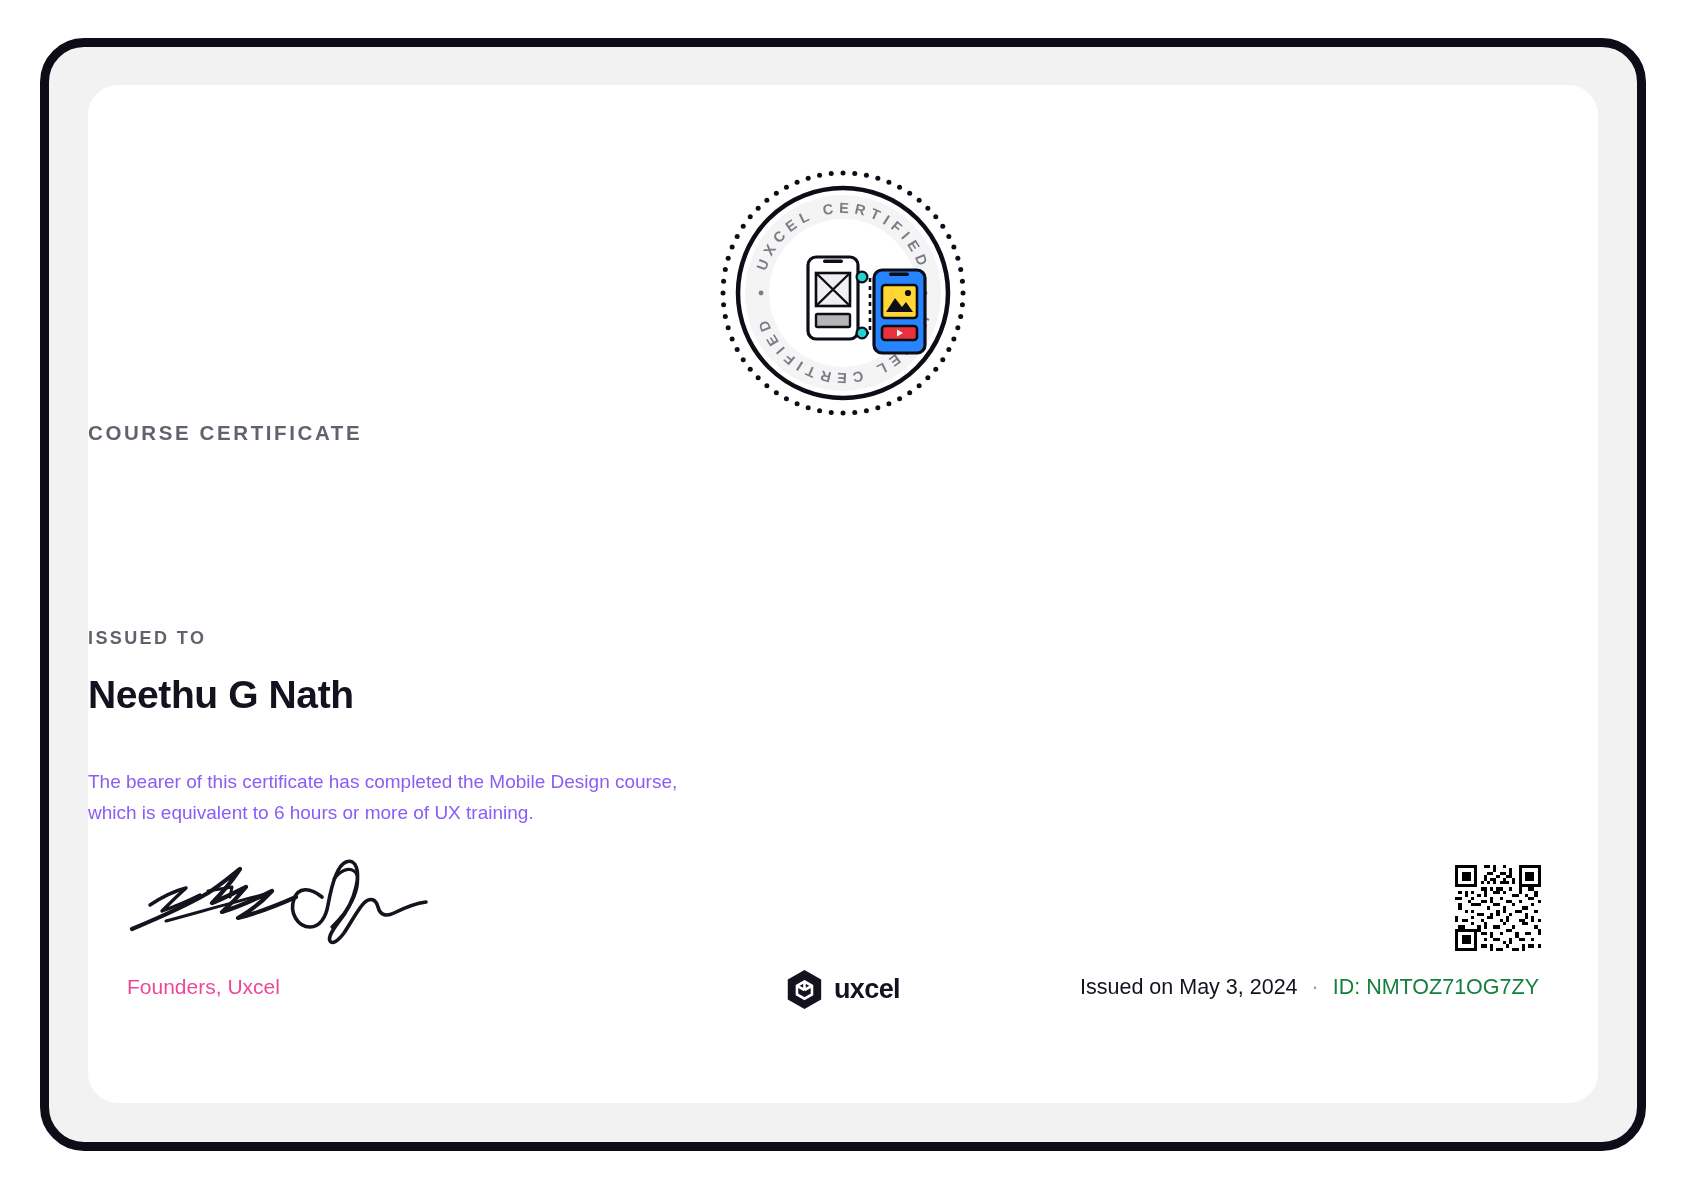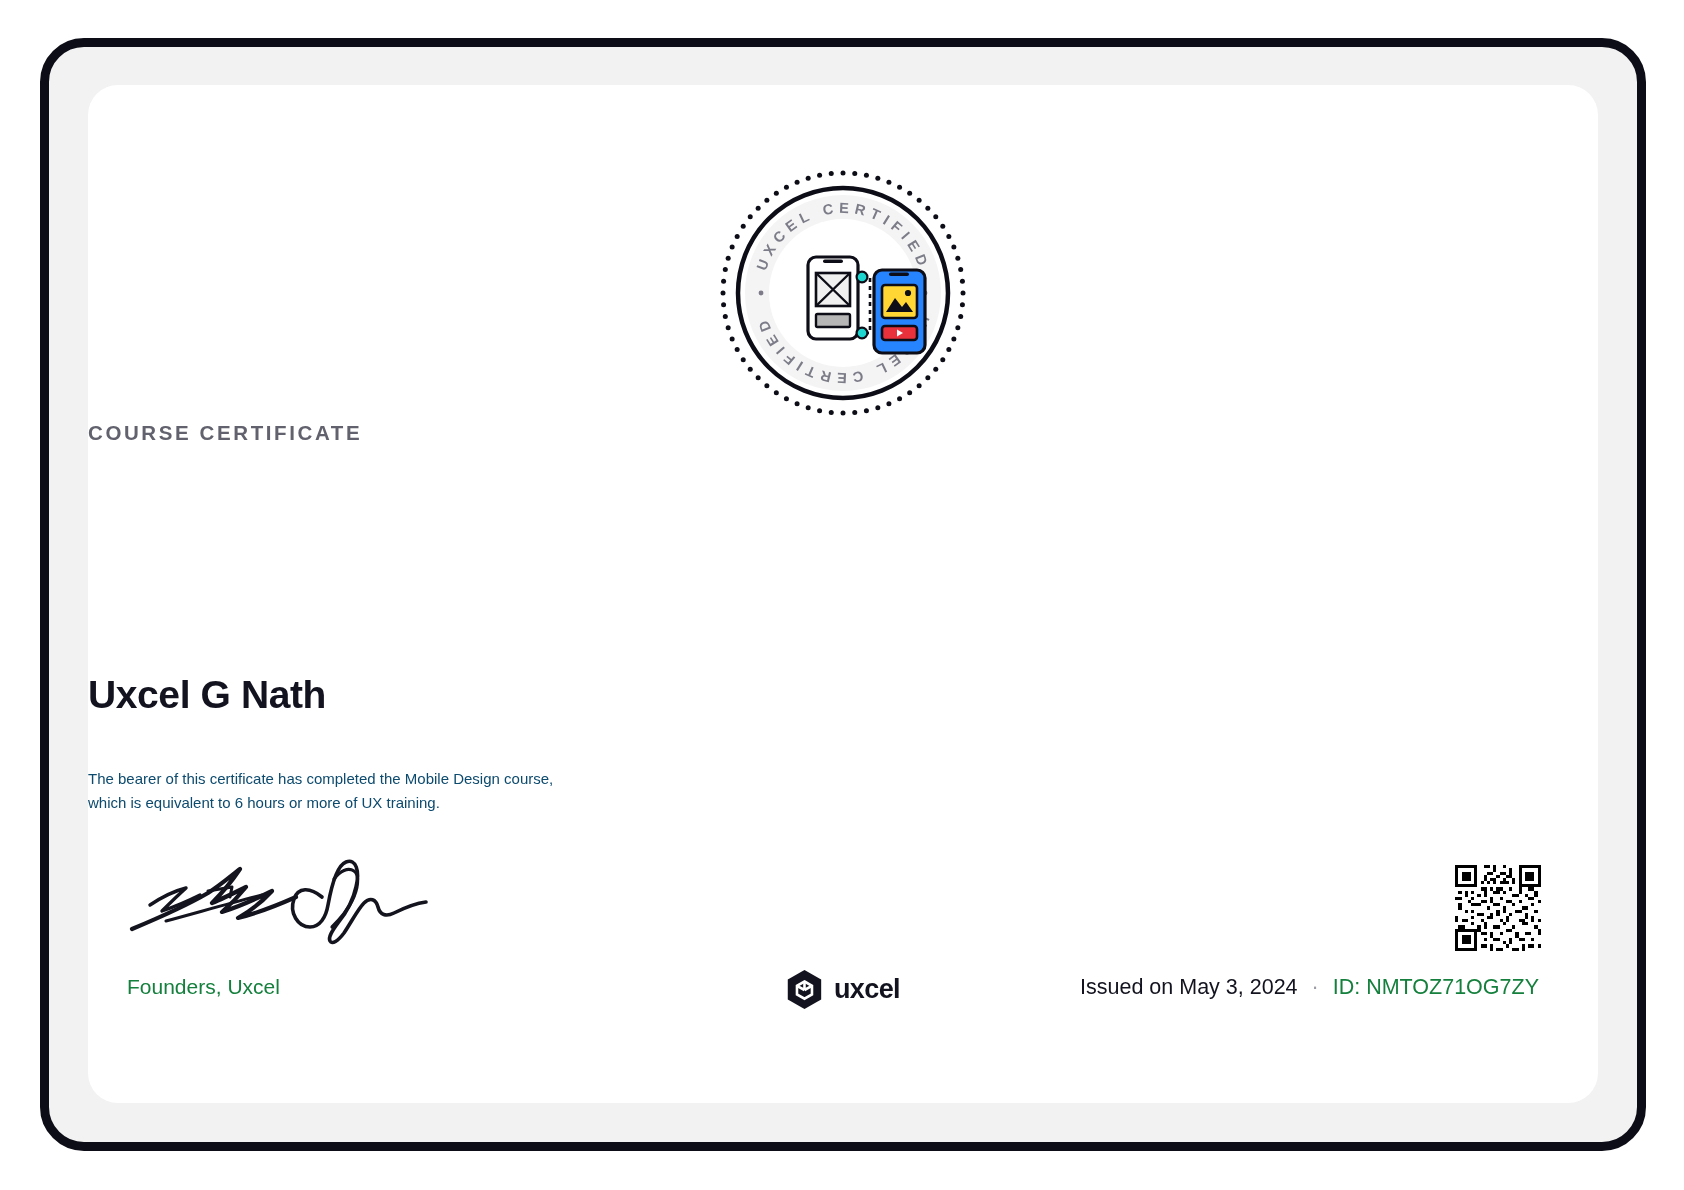--- a/index.html
+++ b/index.html
@@ -68,40 +68,40 @@
   }
   #recipient-name {
     top: 588px;
     font-size: 39px;
     font-weight: bold;
     letter-spacing: -0.4px;
     color: #13131f;
   }
   #description {
     top: 682px;
-    font-size: 15px;
+    font-size: 19px;
     line-height: 1.62;
-    color: #0c4a6e;
+    color: #8b5cf6;
   }
 
   
   #signatures {
     position: absolute;
     left: 38px;
     top: 772px;
     width: 320px;
     height: 96px;
   }
   #signatures svg { display: block; }
   #founders-label {
     position: absolute;
     left: 39px;
     top: 890px;
     font-size: 21px;
-    color: #15803d;
+    color: #ec4899;
   }
   #brand-logo {
     position: absolute;
     left: 50%;
     top: 884px;
     transform: translateX(-50%);
     display: flex;
     align-items: center;
     gap: 11px;
   }
@@ -253,22 +253,23 @@
           <circle cx="193" cy="128" r="3.1" fill="#0d0d17"></circle>
           <rect x="167" y="161" width="35" height="14" rx="3" fill="#e8313a" stroke="#0d0d17" stroke-width="2.6"></rect>
           <path d="M182,164.5 L188,168 L182,171.5 Z" fill="#ffffff"></path>
         </g>
       </svg>
     </div>
 
     <div class="center" id="eyebrow-course">COURSE CERTIFICATE</div>
 
 
-
-    <div class="center" id="recipient-name">Uxcel G Nath</div>
+    <div class="center" id="eyebrow-issued">ISSUED TO</div>
+
+    <div class="center" id="recipient-name">Neethu G Nath</div>
 
     <div class="center" id="description">
       <div>The bearer of this certificate has completed the Mobile Design course,</div>
       <div>which is equivalent to 6 hours or more of UX training.</div>
     </div>
 
     <div id="signatures">
       <svg width="320" height="96" viewBox="0 0 320 96" xmlns="http://www.w3.org/2000/svg">
         <g fill="none" stroke="#14141f" stroke-linecap="round" stroke-linejoin="round">
           <path d="M6,72 C30,62 58,50 82,36 C96,27 106,18 114,12 C106,24 96,36 86,46

